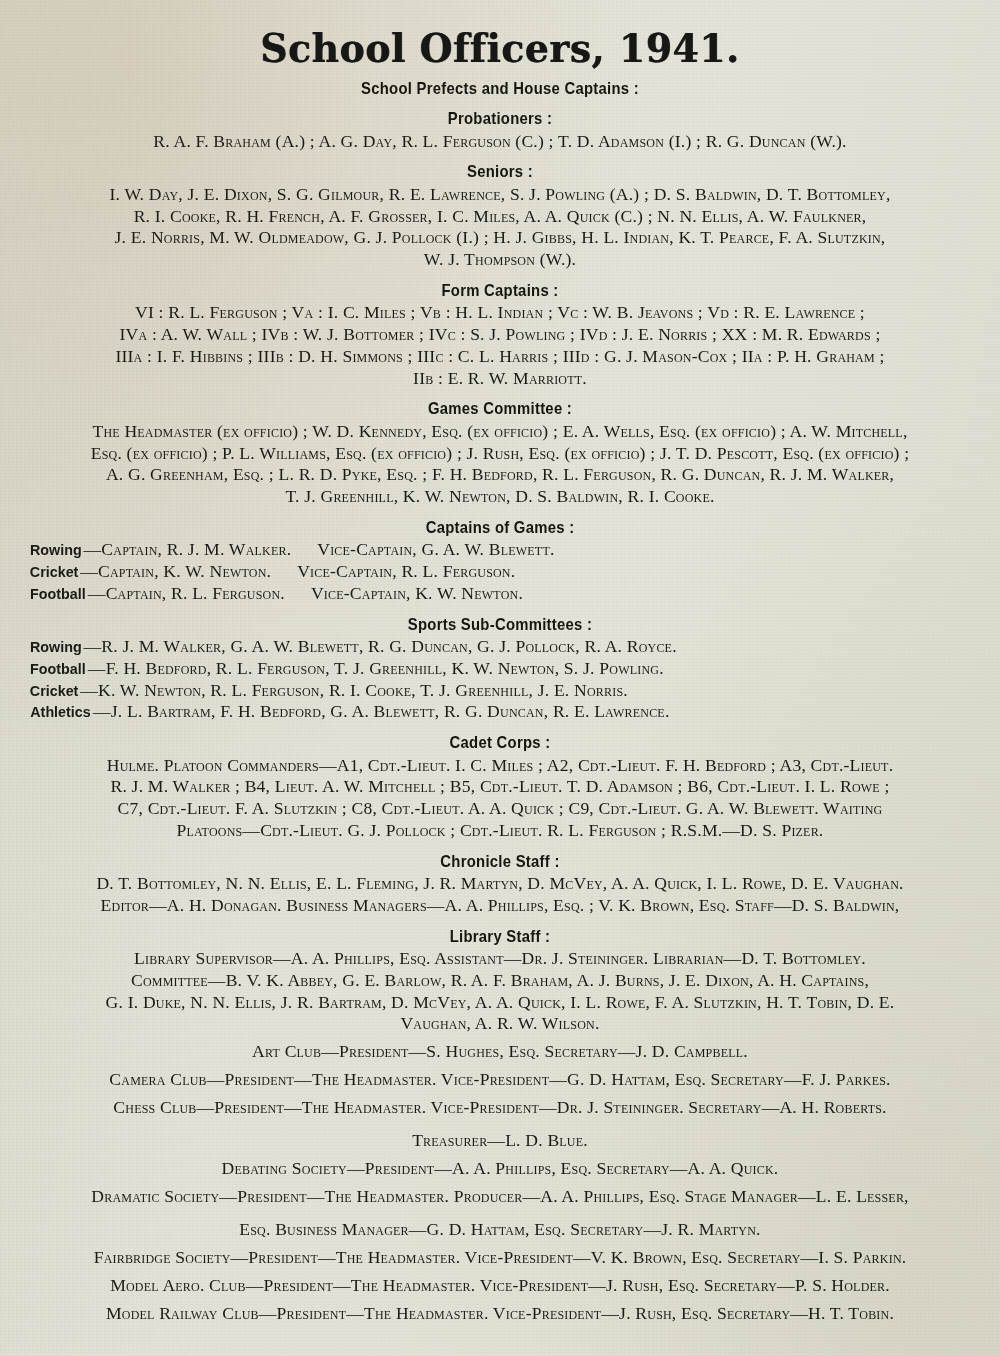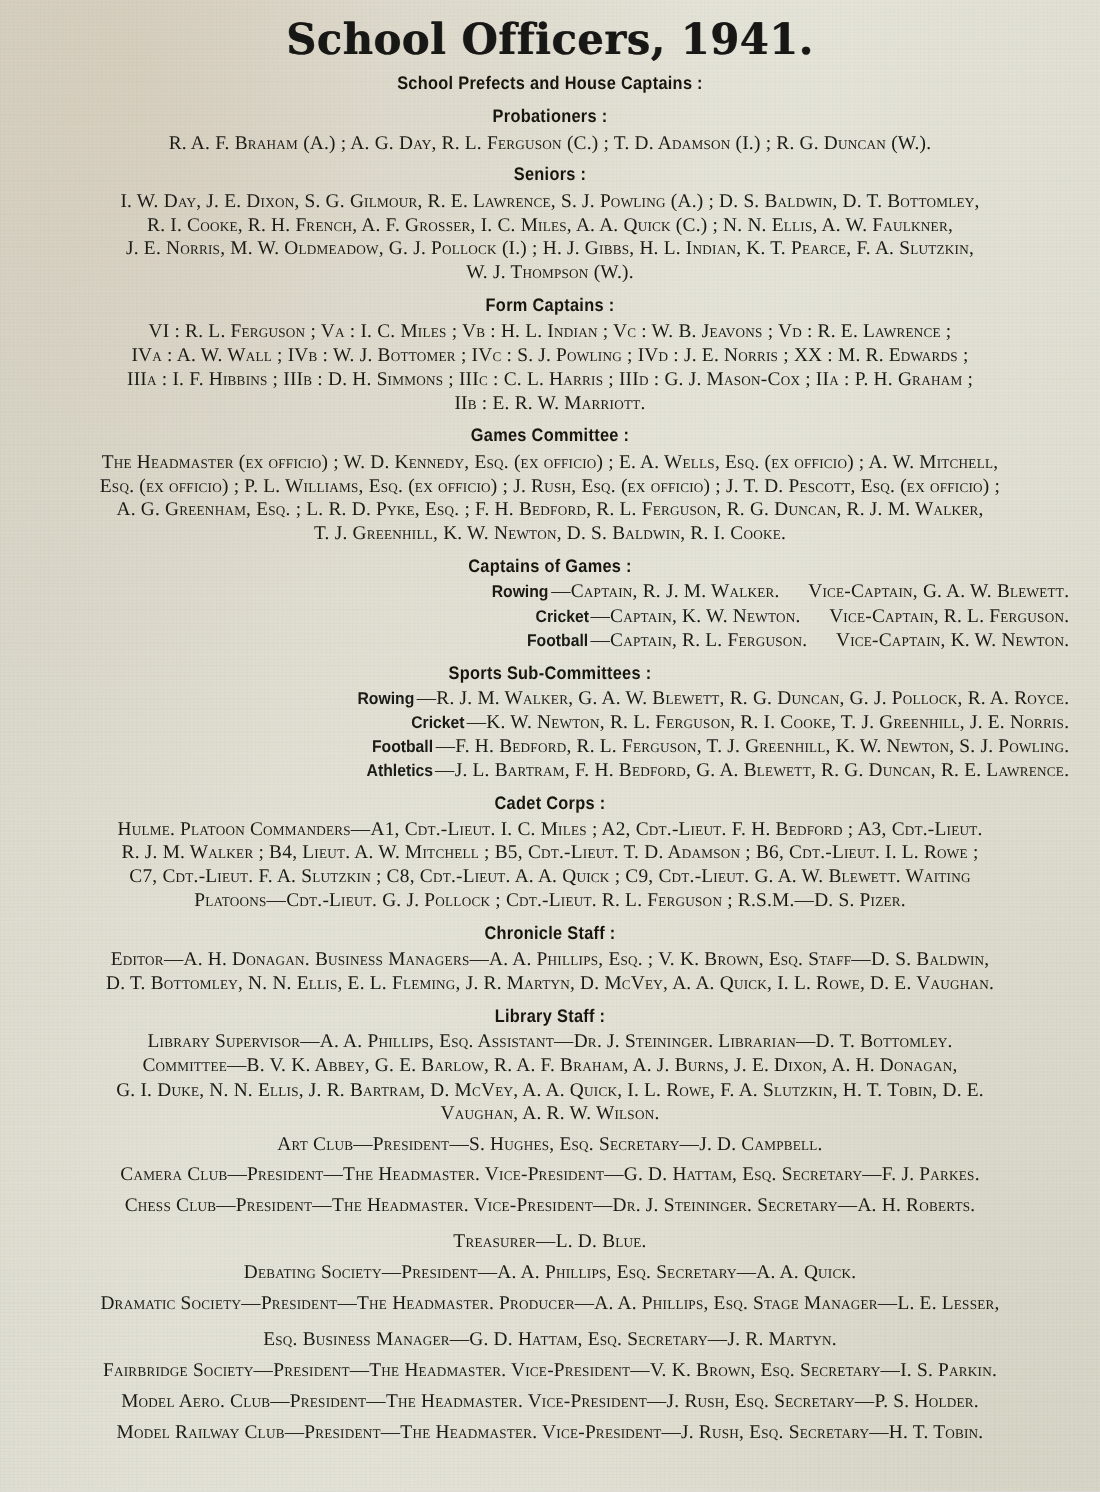--- a/index.html
+++ b/index.html
@@ -12,21 +12,21 @@
     background: #dededa;
     font-family: "Liberation Serif", serif;
     color: #1d1d1b;
     overflow: hidden;
   }
   .page {
     position: relative;
     width: 1000px;
     height: 1356px;
     box-sizing: border-box;
-    padding: 4px 28px;
+    padding: 16px 28px;
     background:
       radial-gradient(ellipse at 12% 4%, rgba(196,176,150,0.30) 0%, rgba(196,176,150,0) 42%),
       radial-gradient(ellipse at 92% 96%, rgba(190,186,160,0.22) 0%, rgba(190,186,160,0) 46%),
       linear-gradient(100deg, #d9d8cb 0%, #e2e1d6 30%, #e4e3d8 62%, #dcdbcf 100%);
   }
   .page::after {
     content: "";
     position: absolute;
     inset: 0;
     pointer-events: none;
@@ -85,21 +85,21 @@
     transform: scaleX(0.93);
     display: inline-block;
   }
 
   .line { display: block; }
 
   .clubs .row { margin-top: 6px; }
   .clubs .row.sub { margin-top: 12px; }
 
   .sports-rows, .games-rows {
-    text-align: right;
+    text-align: left;
   }
   .sports-rows .r, .games-rows .r { white-space: nowrap; }
   .games-rows .gap { display: inline-block; width: 26px; }
 </style>
 </head>
 <body>
 
 <div class="page">
   <div class="content">
 
@@ -139,43 +139,43 @@
     <div class="section-head">Captains of Games :</div>
     <div class="body-block games-rows">
       <p class="r"><span class="lbl">Rowing</span><span class="sc">—Captain, R. J. M. Walker.</span><span class="gap"></span><span class="sc">Vice-Captain, G. A. W. Blewett.</span></p>
       <p class="r"><span class="lbl">Cricket</span><span class="sc">—Captain, K. W. Newton.</span><span class="gap"></span><span class="sc">Vice-Captain, R. L. Ferguson.</span></p>
       <p class="r"><span class="lbl">Football</span><span class="sc">—Captain, R. L. Ferguson.</span><span class="gap"></span><span class="sc">Vice-Captain, K. W. Newton.</span></p>
     </div>
 
     <div class="section-head">Sports Sub-Committees :</div>
     <div class="body-block sports-rows">
       <p class="r"><span class="lbl">Rowing</span><span class="sc">—R. J. M. Walker, G. A. W. Blewett, R. G. Duncan, G. J. Pollock, R. A. Royce.</span></p>
+      <p class="r"><span class="lbl">Football</span><span class="sc">—F. H. Bedford, R. L. Ferguson, T. J. Greenhill, K. W. Newton, S. J. Powling.</span></p>
       <p class="r"><span class="lbl">Cricket</span><span class="sc">—K. W. Newton, R. L. Ferguson, R. I. Cooke, T. J. Greenhill, J. E. Norris.</span></p>
-      <p class="r"><span class="lbl">Football</span><span class="sc">—F. H. Bedford, R. L. Ferguson, T. J. Greenhill, K. W. Newton, S. J. Powling.</span></p>
       <p class="r"><span class="lbl">Athletics</span><span class="sc">—J. L. Bartram, F. H. Bedford, G. A. Blewett, R. G. Duncan, R. E. Lawrence.</span></p>
     </div>
 
     <div class="section-head">Cadet Corps :</div>
     <div class="body-block">
       <p class="line sc">Hulme.  Platoon Commanders—A1, Cdt.-Lieut. I. C. Miles ;  A2, Cdt.-Lieut. F. H. Bedford ;  A3, Cdt.-Lieut.</p>
       <p class="line sc">R. J. M. Walker ;  B4, Lieut. A. W. Mitchell ;  B5, Cdt.-Lieut. T. D. Adamson ;  B6, Cdt.-Lieut. I. L. Rowe ;</p>
       <p class="line sc">C7, Cdt.-Lieut. F. A. Slutzkin ;  C8, Cdt.-Lieut. A. A. Quick ;  C9, Cdt.-Lieut. G. A. W. Blewett.  Waiting</p>
       <p class="line sc">Platoons—Cdt.-Lieut. G. J. Pollock ;  Cdt.-Lieut. R. L. Ferguson ;  R.S.M.—D. S. Pizer.</p>
     </div>
 
     <div class="section-head">Chronicle Staff :</div>
     <div class="body-block">
+      <p class="line sc">D. T. Bottomley, N. N. Ellis, E. L. Fleming, J. R. Martyn, D. McVey, A. A. Quick, I. L. Rowe, D. E. Vaughan.</p>
       <p class="line sc">Editor—A. H. Donagan.  Business Managers—A. A. Phillips, Esq. ;  V. K. Brown, Esq.  Staff—D. S. Baldwin,</p>
-      <p class="line sc">D. T. Bottomley, N. N. Ellis, E. L. Fleming, J. R. Martyn, D. McVey, A. A. Quick, I. L. Rowe, D. E. Vaughan.</p>
     </div>
 
     <div class="section-head">Library Staff :</div>
     <div class="body-block">
       <p class="line sc">Library Supervisor—A. A. Phillips, Esq.  Assistant—Dr. J. Steininger.  Librarian—D. T. Bottomley.</p>
-      <p class="line sc">Committee—B. V. K. Abbey, G. E. Barlow, R. A. F. Braham, A. J. Burns, J. E. Dixon, A. H. Donagan,</p>
+      <p class="line sc">Committee—B. V. K. Abbey, G. E. Barlow, R. A. F. Braham, A. J. Burns, J. E. Dixon, A. H. Captains,</p>
       <p class="line sc">G. I. Duke, N. N. Ellis, J. R. Bartram, D. McVey, A. A. Quick, I. L. Rowe, F. A. Slutzkin, H. T. Tobin, D. E.</p>
       <p class="line sc">Vaughan, A. R. W. Wilson.</p>
     </div>
 
     <div class="body-block clubs">
       <p class="row sc">Art Club—President—S. Hughes, Esq.  Secretary—J. D. Campbell.</p>
 
       <p class="row sc">Camera Club—President—The Headmaster.  Vice-President—G. D. Hattam, Esq.  Secretary—F. J. Parkes.</p>
 
       <p class="row sc">Chess Club—President—The Headmaster.  Vice-President—Dr. J. Steininger.  Secretary—A. H. Roberts.</p>

